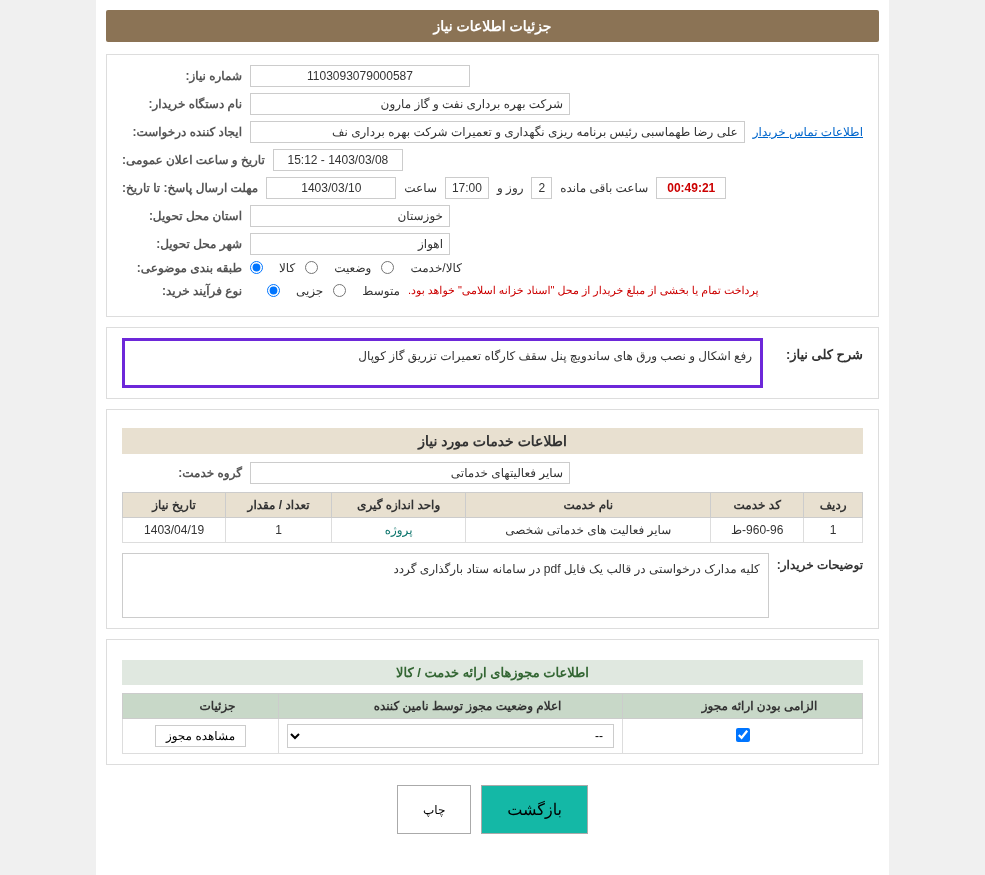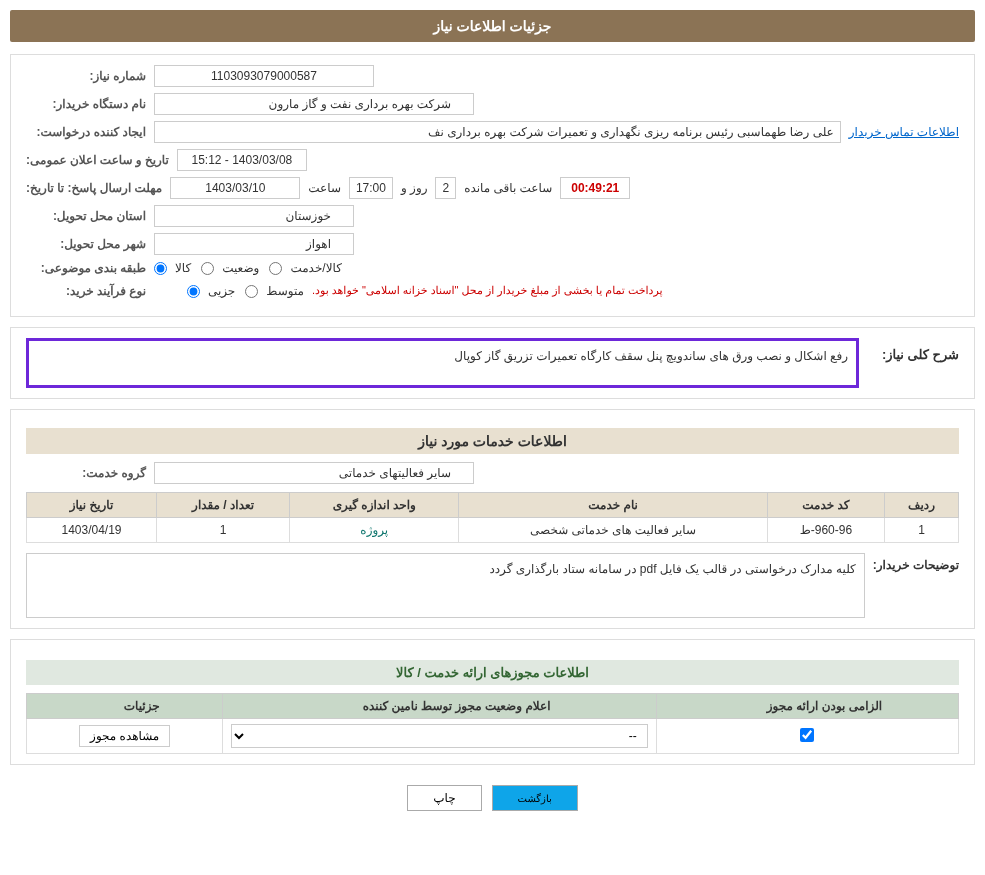--- a/index.html
+++ b/index.html
@@ -4,21 +4,21 @@
   <style>
     * { box-sizing: border-box; margin: 0; padding: 0; }
     body {
       font-family: Tahoma, Arial, sans-serif;
       font-size: 12px;
       background: #f0f0f0;
       direction: rtl;
       color: #333;
     }
     .page-wrapper {
-      width: 985px;
+      width: 793px;
       margin: 0 auto;
       background: #fff;
       min-height: 875px;
       padding: 10px;
     }
     .header-bar {
       background: #8B7355;
       color: #fff;
       text-align: center;
       padding: 8px 15px;
@@ -43,21 +43,21 @@
     .form-label {
       color: #555;
       font-weight: bold;
       white-space: nowrap;
       min-width: 120px;
       text-align: right;
     }
     .form-value {
       background: #fff;
       border: 1px solid #ccc;
-      padding: 3px 22px;
+      padding: 3px 6px;
       min-width: 180px;
       text-align: right;
     }
     .form-value-wide {
       min-width: 320px;
     }
     .date-value {
       background: #fff;
       border: 1px solid #ccc;
       padding: 3px 6px;
@@ -85,22 +85,22 @@
       text-align: center;
     }
     .radio-row {
       display: flex;
       align-items: center;
       gap: 10px;
       direction: rtl;
     }
     .radio-item {
       display: flex;
-      align-items: flex-end;
-      gap: 8px;
+      align-items: flex-start;
+      gap: 16px;
     }
     .section-title {
       font-weight: bold;
       color: #333;
       font-size: 13px;
       text-align: right;
       margin-bottom: 8px;
       margin-top: 4px;
     }
     .description-box {
@@ -209,25 +209,25 @@
     }
     .btn-print {
       background: #fff;
       border: 1px solid #aaa;
       padding: 5px 25px;
       cursor: pointer;
       font-size: 12px;
       font-family: Tahoma, Arial, sans-serif;
     }
     .btn-back {
-      background: #0ea5e9;
+      background: #14b8a6;
       border: 1px solid #aaa;
-      padding: 5px 25px;
+      padding: 14px 25px;
       cursor: pointer;
-      font-size: 10px;
+      font-size: 16px;
       font-family: Tahoma, Arial, sans-serif;
     }
     .content-area {
       position: relative;
     }
     .checkbox-cell {
       text-align: center;
     }
     input[type="checkbox"] {
       width: 14px;

